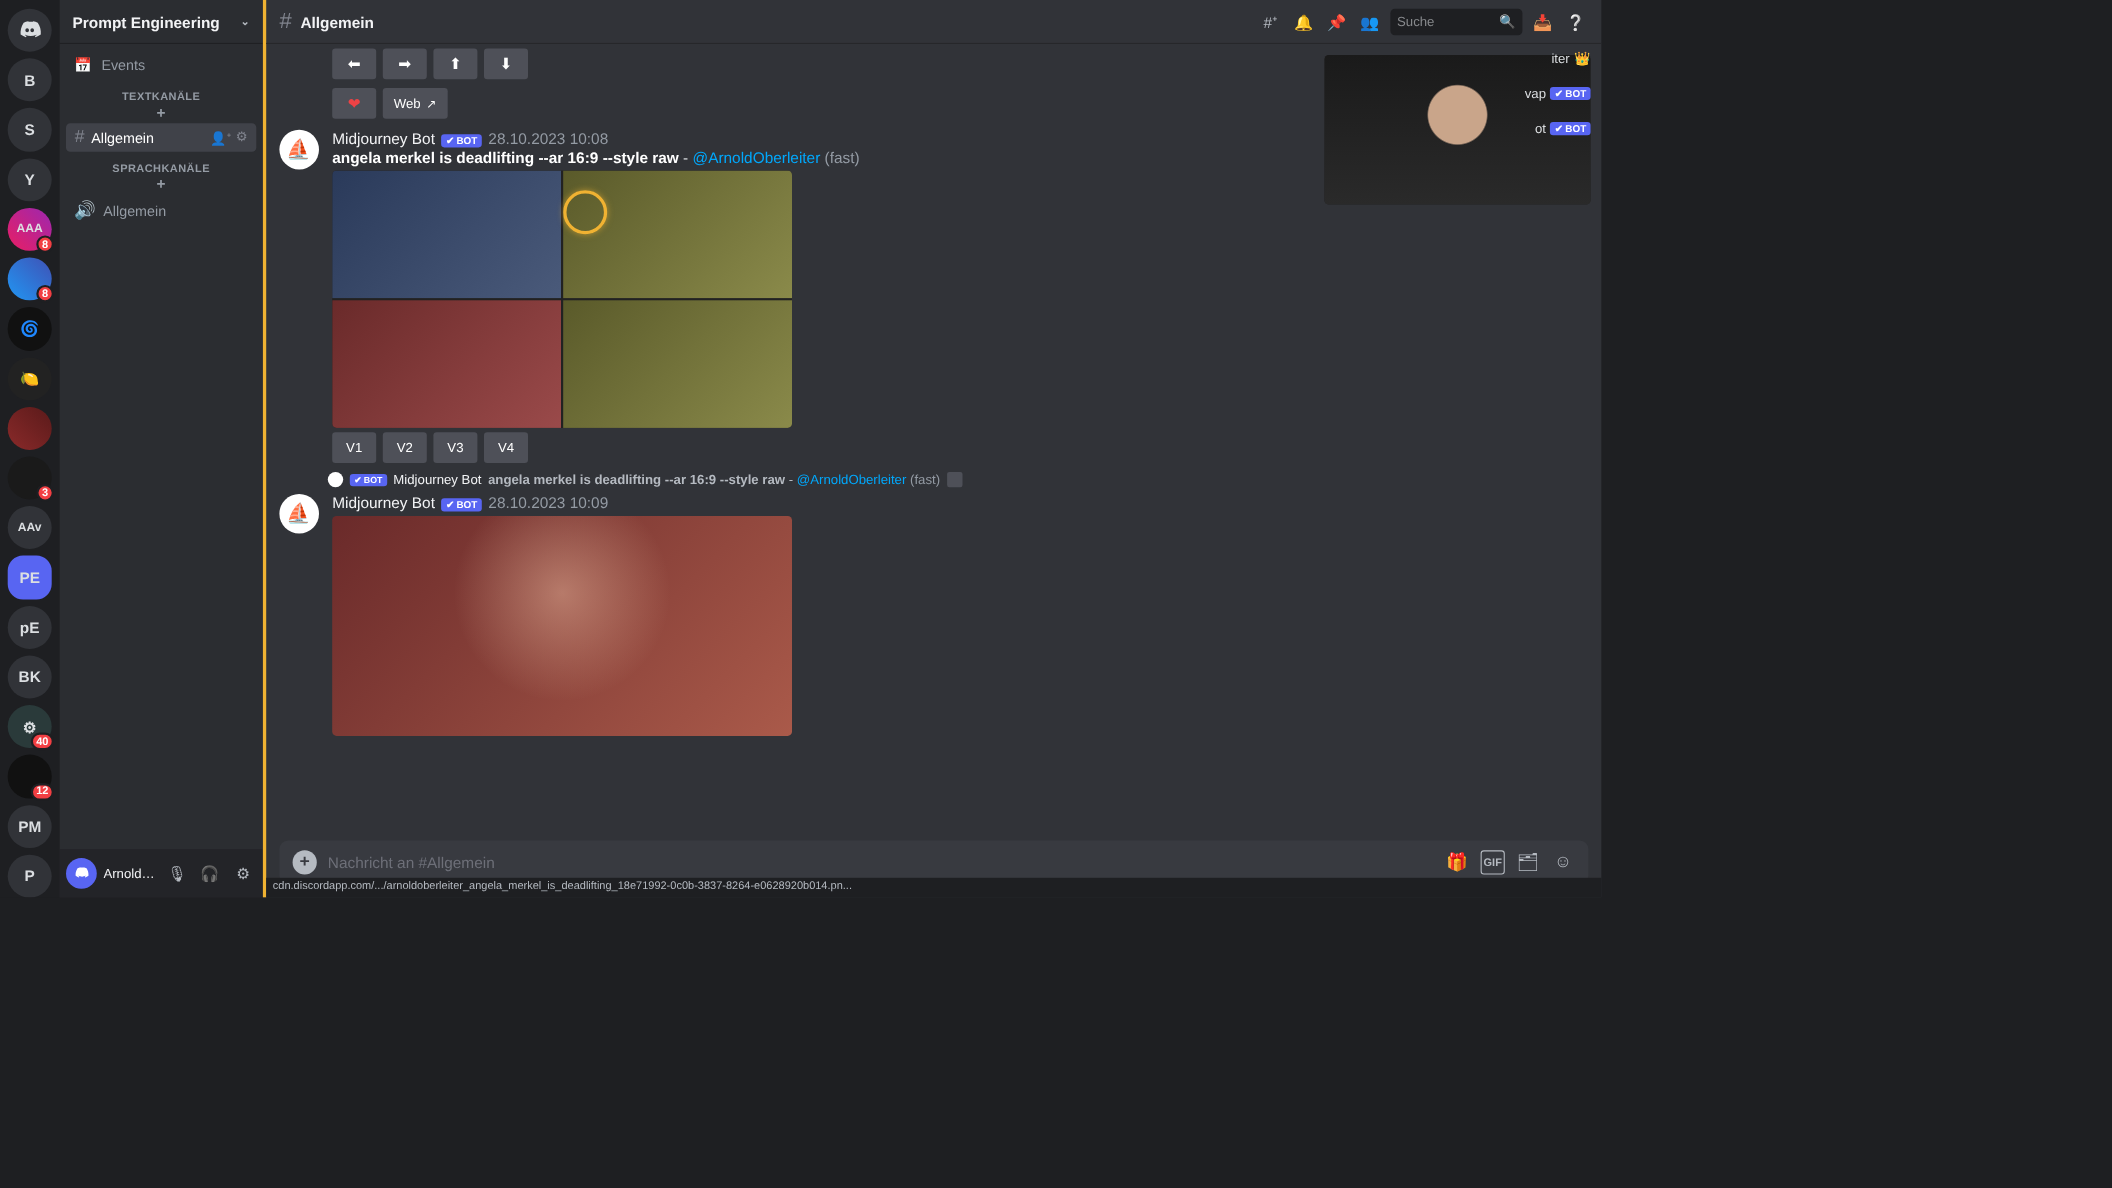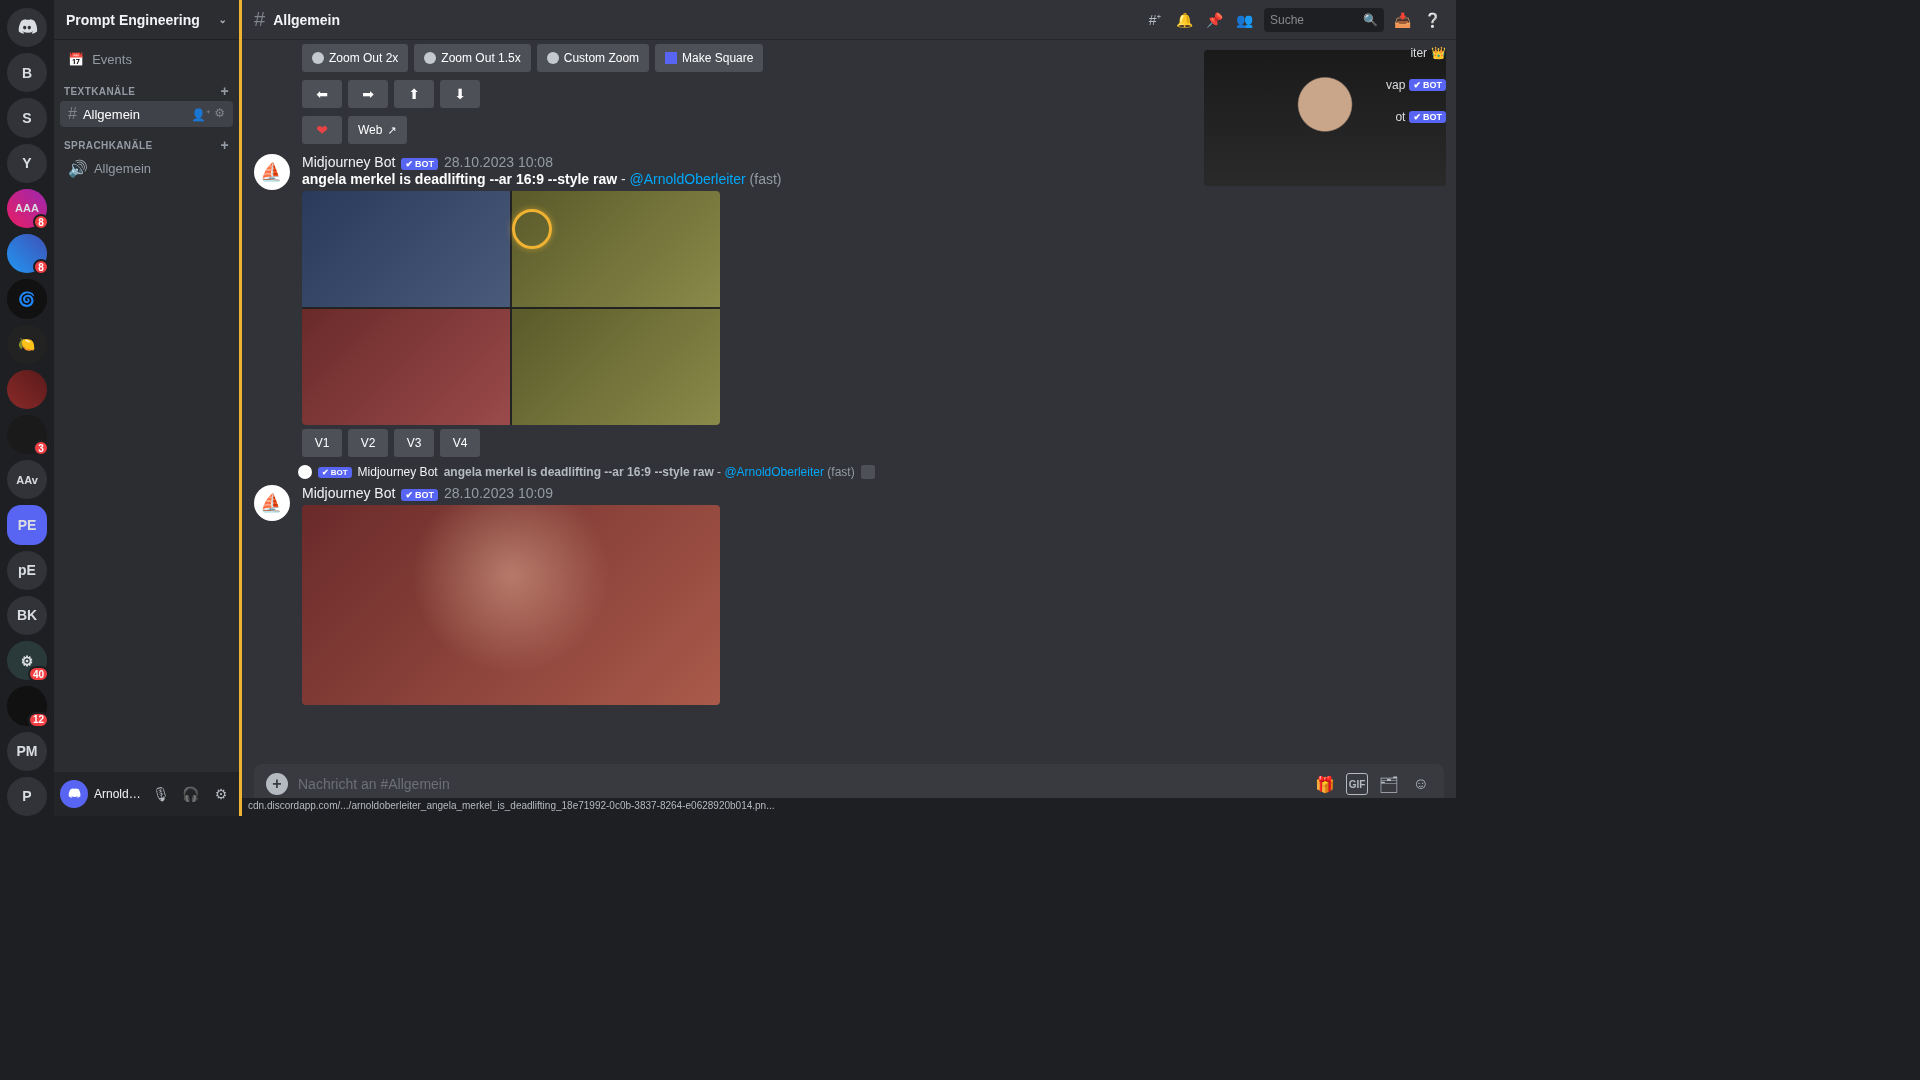--- a/index.html
+++ b/index.html
@@ -13,21 +13,21 @@
 .server-icon.img { background: #36393f; }
 .server-icon .badge { position: absolute; bottom: -2px; right: -2px; background: #f23f43; color: #fff; font-size: 10px; min-width: 16px; height: 16px; border-radius: 8px; display: flex; align-items: center; justify-content: center; padding: 0 3px; border: 2px solid #1e1f22; }
 .server-icon svg.logo { width: 22px; height: 22px; fill: #dbdee1; }
 
 
 .channel-sidebar { width: 185px; background: #2b2d31; display: flex; flex-direction: column; }
 .server-header { height: 40px; display: flex; align-items: center; justify-content: space-between; padding: 0 12px; font-weight: 600; font-size: 14px; color: #f2f3f5; border-bottom: 1px solid #1f2023; cursor: pointer; }
 .server-header .chev { font-size: 10px; color: #b5bac1; }
 .channel-list { flex: 1; padding: 6px 6px; overflow-y: auto; }
 .events-row { display: flex; align-items: center; gap: 8px; padding: 6px 8px; color: #949ba4; font-size: 13px; cursor: pointer; border-radius: 4px; }
-.cat-header { display: flex; align-items: center; justify-content: space-between; padding: 10px 4px 2px; color: #949ba4; font-size: 10px; font-weight: 600; letter-spacing: .4px; cursor: pointer; }
+.cat-header { display: flex; align-items: center; justify-content: space-between; padding: 10px 4px 2px; color: #949ba4; font-size: 10px; font-weight: 600; letter-spacing: .4px; cursor: pointer; flex-direction: column; }
 .cat-header .plus { font-size: 14px; }
 .channel-item { display: flex; align-items: center; gap: 6px; padding: 4px 8px; color: #949ba4; font-size: 13px; border-radius: 4px; cursor: pointer; }
 .channel-item.active { background: #404249; color: #fff; }
 .channel-item .hash, .channel-item .vol { font-size: 16px; color: #80848e; }
 .channel-item .tail { margin-left: auto; display: flex; gap: 4px; font-size: 12px; color: #80848e; }
 .user-panel { height: 44px; background: #232428; display: flex; align-items: center; padding: 0 6px; gap: 6px; }
 .user-panel .av { width: 28px; height: 28px; border-radius: 50%; background: #5865f2; display:flex;align-items:center;justify-content:center; }
 .user-panel .name { font-size: 12px; color: #f2f3f5; flex: 1; overflow: hidden; text-overflow: ellipsis; white-space: nowrap; }
 .user-panel .ic { width: 24px; height: 24px; display: flex; align-items: center; justify-content: center; color: #b5bac1; cursor: pointer; }
 
@@ -195,38 +195,20 @@
         <span>Suche</span>
         <span style="margin-left:auto">🔍</span>
       </div>
       <div class="hicon">📥</div>
       <div class="hicon">❔</div>
     </div>
 
     <div class="messages">
 
       <div class="btn-row">
-        <button class="dbtn">
-            <span class="dot"></span>
-            <span>Zoom Out 2x</span>
-          </button>
-        <button class="dbtn">
-            <span class="dot"></span>
-            <span>Zoom Out 1.5x</span>
-          </button>
-        <button class="dbtn">
-            <span class="dot"></span>
-            <span>Custom Zoom</span>
-          </button>
-        <button class="dbtn">
-            <span class="sq"></span>
-            <span>Make Square</span>
-          </button>
-      </div>
-      <div class="btn-row">
         <button class="dbtn icon-only">
             <span class="arrow">⬅</span>
           </button>
         <button class="dbtn icon-only">
             <span class="arrow">➡</span>
           </button>
         <button class="dbtn icon-only">
             <span class="arrow">⬆</span>
           </button>
         <button class="dbtn icon-only">

